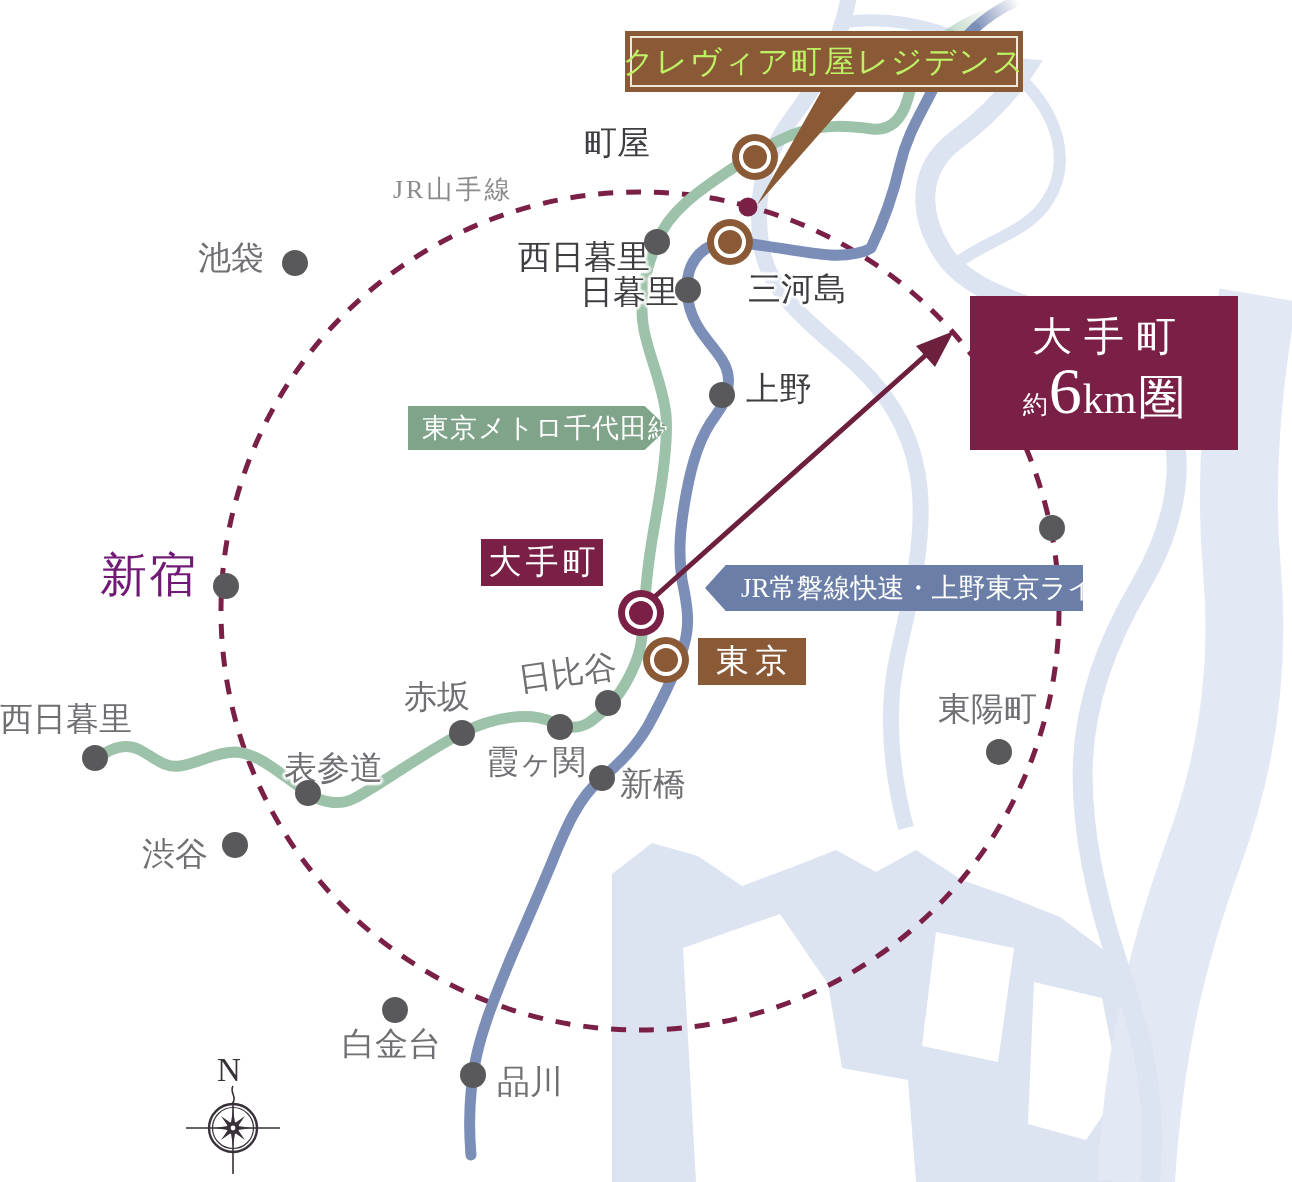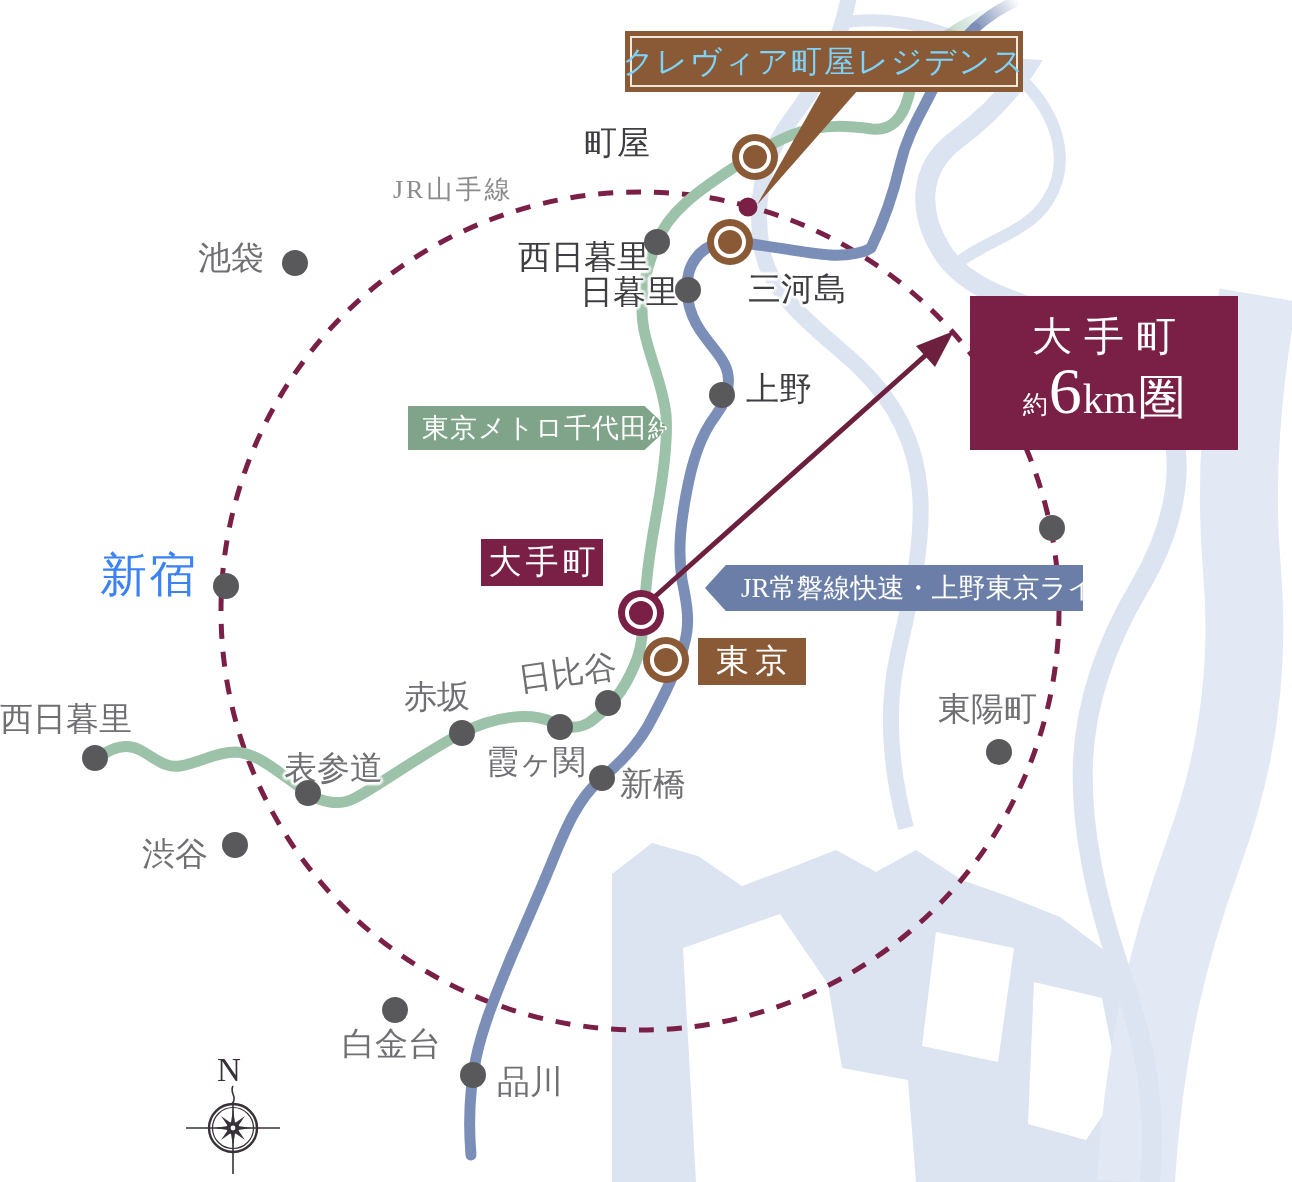--- a/index.html
+++ b/index.html
@@ -32,21 +32,21 @@
   .st-dot.ring-brown{width:46px;height:46px;background:var(--brown);}
   .st-dot.ring-wine{width:46px;height:46px;background:var(--wine);}
   .st-dot.ring-brown::before,.st-dot.ring-wine::before{content:"";position:absolute;inset:7px;
           border:4.5px solid #fff;border-radius:50%;}
   .st-dot.project-dot{width:19px;height:19px;background:var(--wine);}
   .st-label{position:absolute;font-size:33px;line-height:1.1;white-space:nowrap;
      text-shadow:0 0 3px #fff,0 0 4px #fff,-2px -2px 2px #fff,2px 2px 2px #fff,
        -2px 2px 2px #fff,2px -2px 2px #fff,-3px 0 2px #fff,3px 0 2px #fff,0 3px 2px #fff,0 -3px 2px #fff;}
   .st-label.gray{color:var(--text_gray);}
   .st-label.dark{color:var(--text_dark);}
-  .st-label.emph{color:#3b82f6;font-size:47px;letter-spacing:2px;}
+  .st-label.emph{color:#701a75;font-size:47px;letter-spacing:2px;}
   .st-label.rot{transform:rotate(-8deg);}
 
   .shinjuku-band{position:absolute;left:56px;top:548px;width:150px;height:64px;background:#fff;
      clip-path:polygon(0 0,100% 0,84% 100%,0 100%);z-index:2;}
 
   
   .yamanote{position:absolute;left:393px;top:172px;font-size:26px;letter-spacing:3px;
      color:var(--yamanote_text);z-index:3;}
 
   
@@ -54,21 +54,21 @@
   .chiyoda{left:408px;top:406px;width:260px;height:44px;background:var(--chiyoda_box);
      clip-path:polygon(0 0,91% 0,100% 50%,91% 100%,0 100%);font-size:27px;padding-left:14px;
      letter-spacing:1px;box-sizing:border-box;}
   .joban{left:705px;top:565px;width:378px;height:46px;background:var(--joban_box);
      clip-path:polygon(0 50%,5.5% 0,100% 0,100% 100%,5.5% 100%);font-size:27px;padding-left:36px;
      box-sizing:border-box;}
 
   
   .creavia{position:absolute;left:625px;top:31px;width:398px;height:61px;background:var(--brown);z-index:5;}
   .creavia .inner{position:absolute;inset:5px;border:2px solid #efe8da;display:flex;align-items:center;
-     justify-content:center;color:#7dd3fc;font-size:31px;letter-spacing:2px;white-space:nowrap;}
+     justify-content:center;color:#bef264;font-size:31px;letter-spacing:2px;white-space:nowrap;}
   .name-box{position:absolute;color:#fff;display:flex;align-items:center;justify-content:center;
      z-index:4;white-space:nowrap;}
   .otemachi-box{left:481px;top:539px;width:122px;height:47px;background:var(--wine);
      font-size:33px;letter-spacing:4px;padding-left:4px;box-sizing:border-box;}
   .tokyo-box{left:698px;top:638px;width:108px;height:47px;background:var(--brown);
      font-size:33px;letter-spacing:6px;padding-left:6px;box-sizing:border-box;}
   .radius-box{position:absolute;left:970px;top:296px;width:268px;height:154px;background:var(--wine);
      color:#fff;text-align:center;z-index:4;}
   .radius-box .r1{margin-top:13px;font-size:40px;letter-spacing:12px;padding-left:12px;}
   .radius-box .r2{display:flex;justify-content:center;align-items:baseline;margin-top:-4px;}

